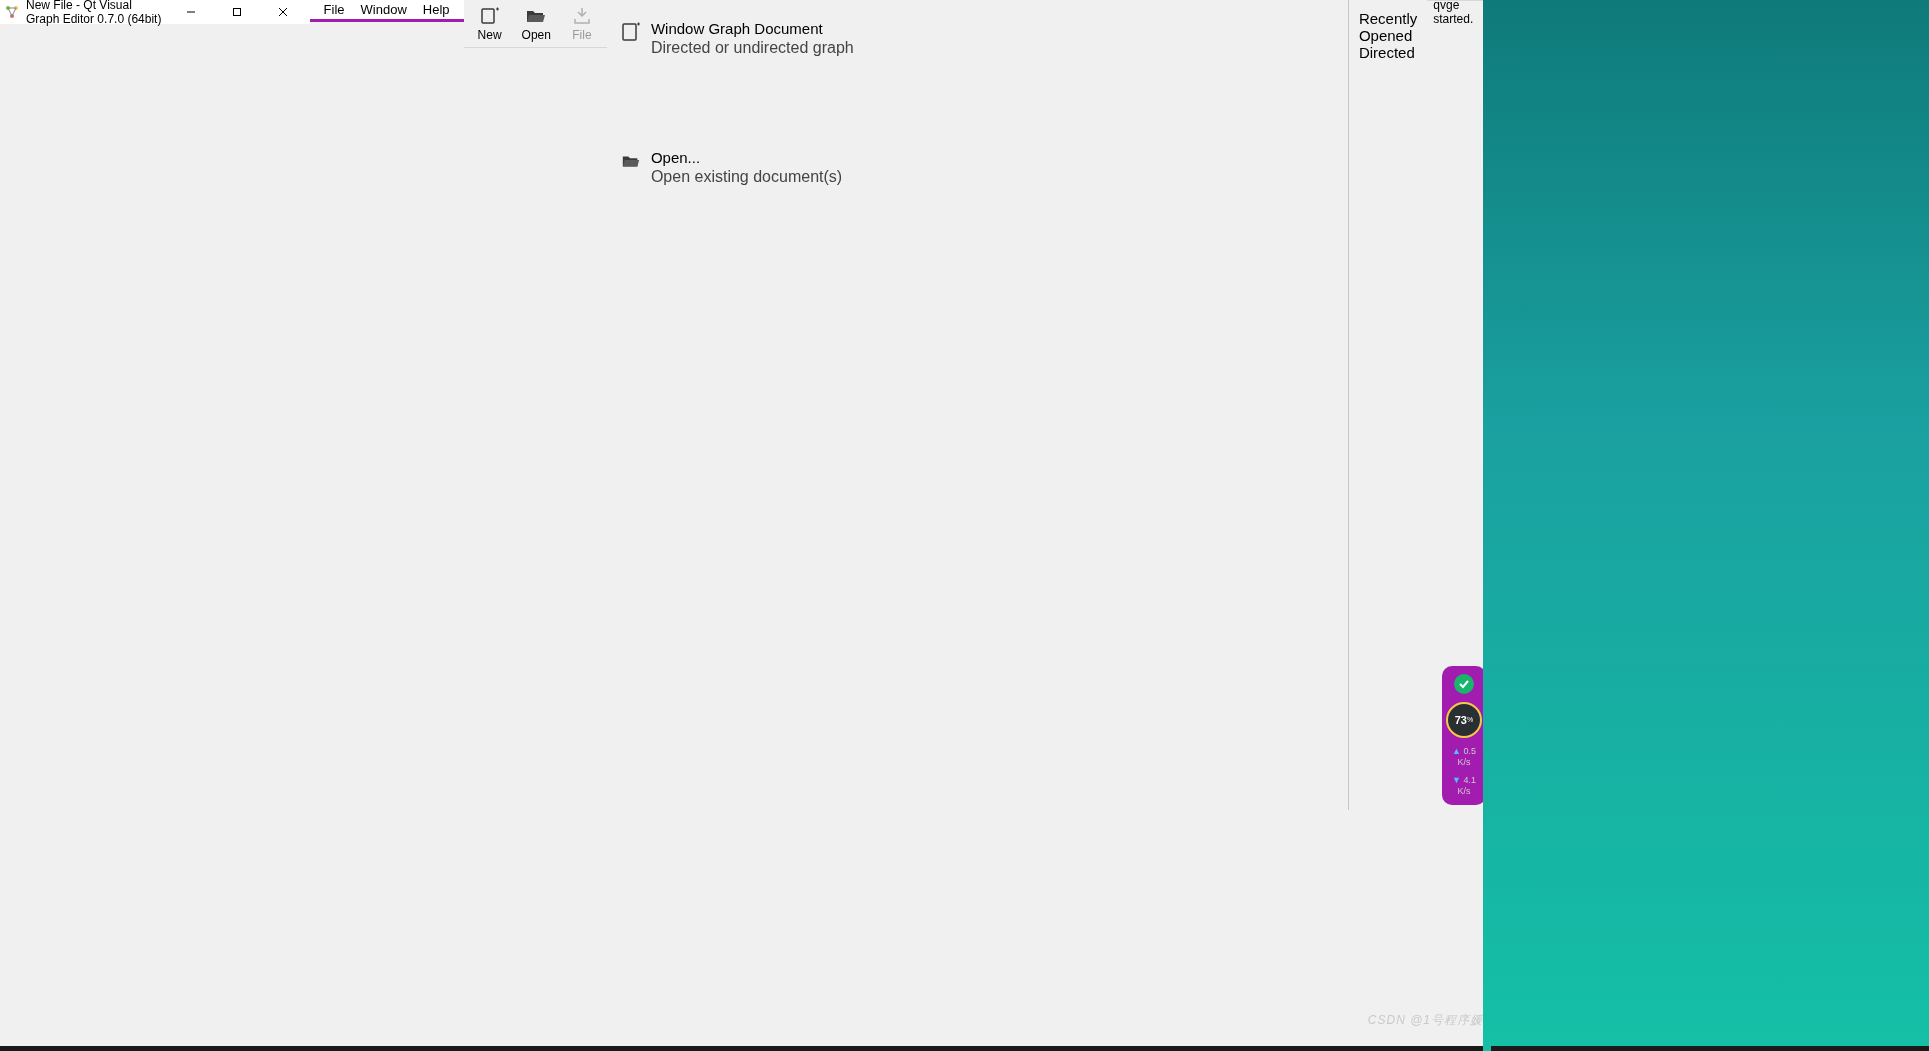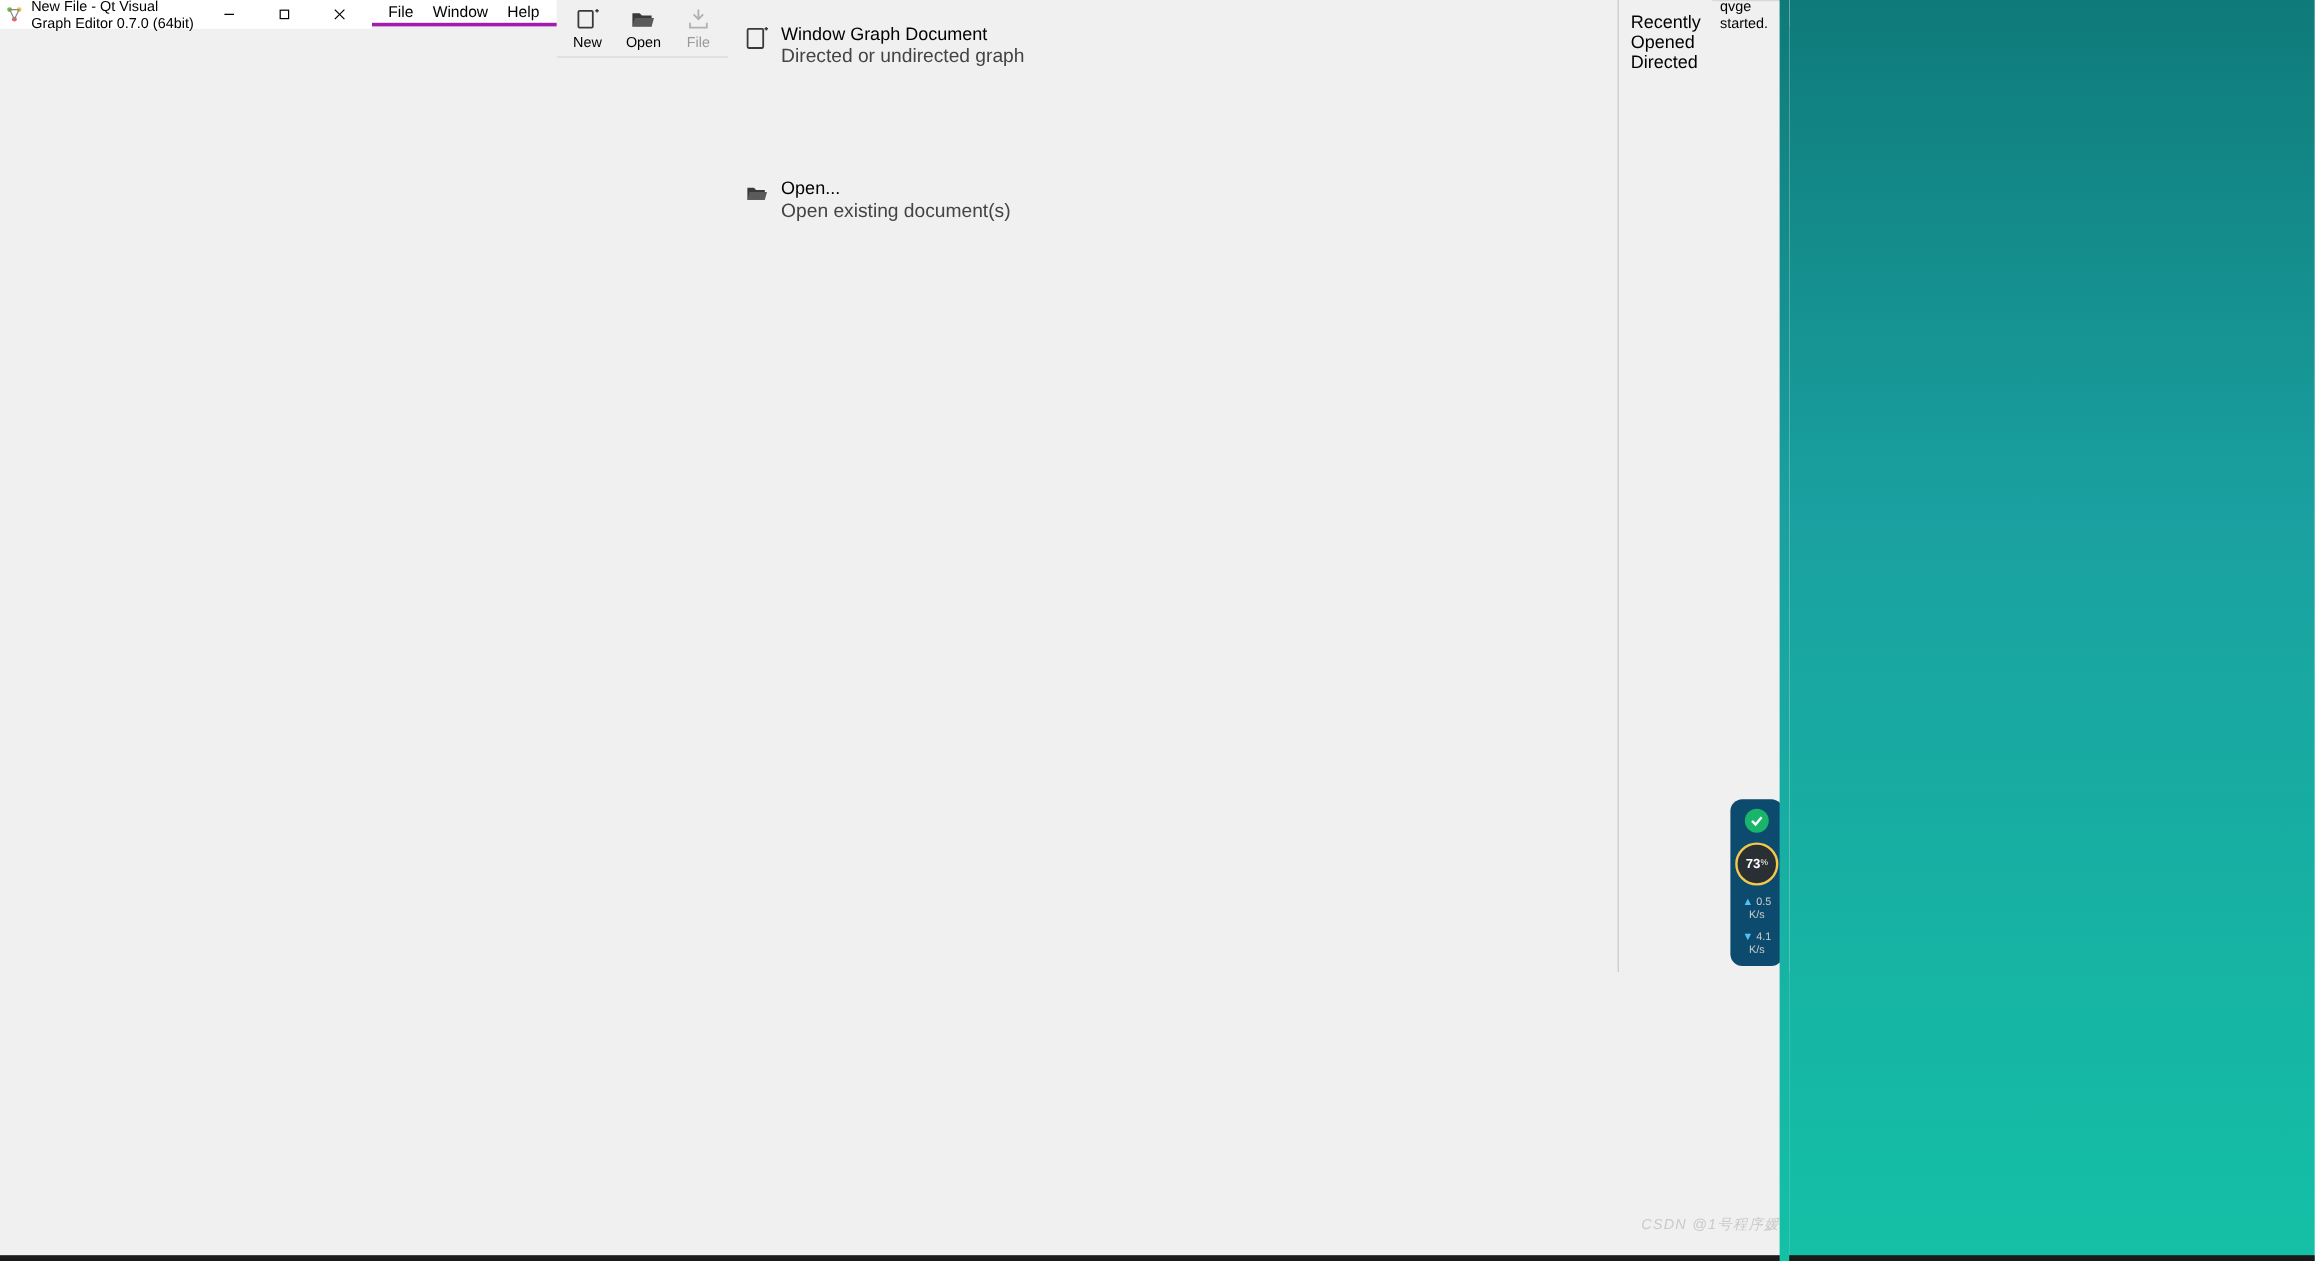--- a/index.html
+++ b/index.html
@@ -182,21 +182,21 @@
       background: linear-gradient(180deg, #0f7a7a 0%, #1aa0a0 40%, #14c0a6 100%);
       z-index: 5;
     }
     .widget {
       position: absolute;
       right: 438px;
       transform: translateX(50%);
       bottom: 250px;
       right: 3px;
       width: 42px;
-      background: #0c4a6e;
+      background: #a21caf;
       border-radius: 10px;
       padding: 8px 4px;
       display: flex;
       flex-direction: column;
       align-items: center;
       gap: 8px;
       color: #fff;
       font-size: 9px;
     }
     .widget {

